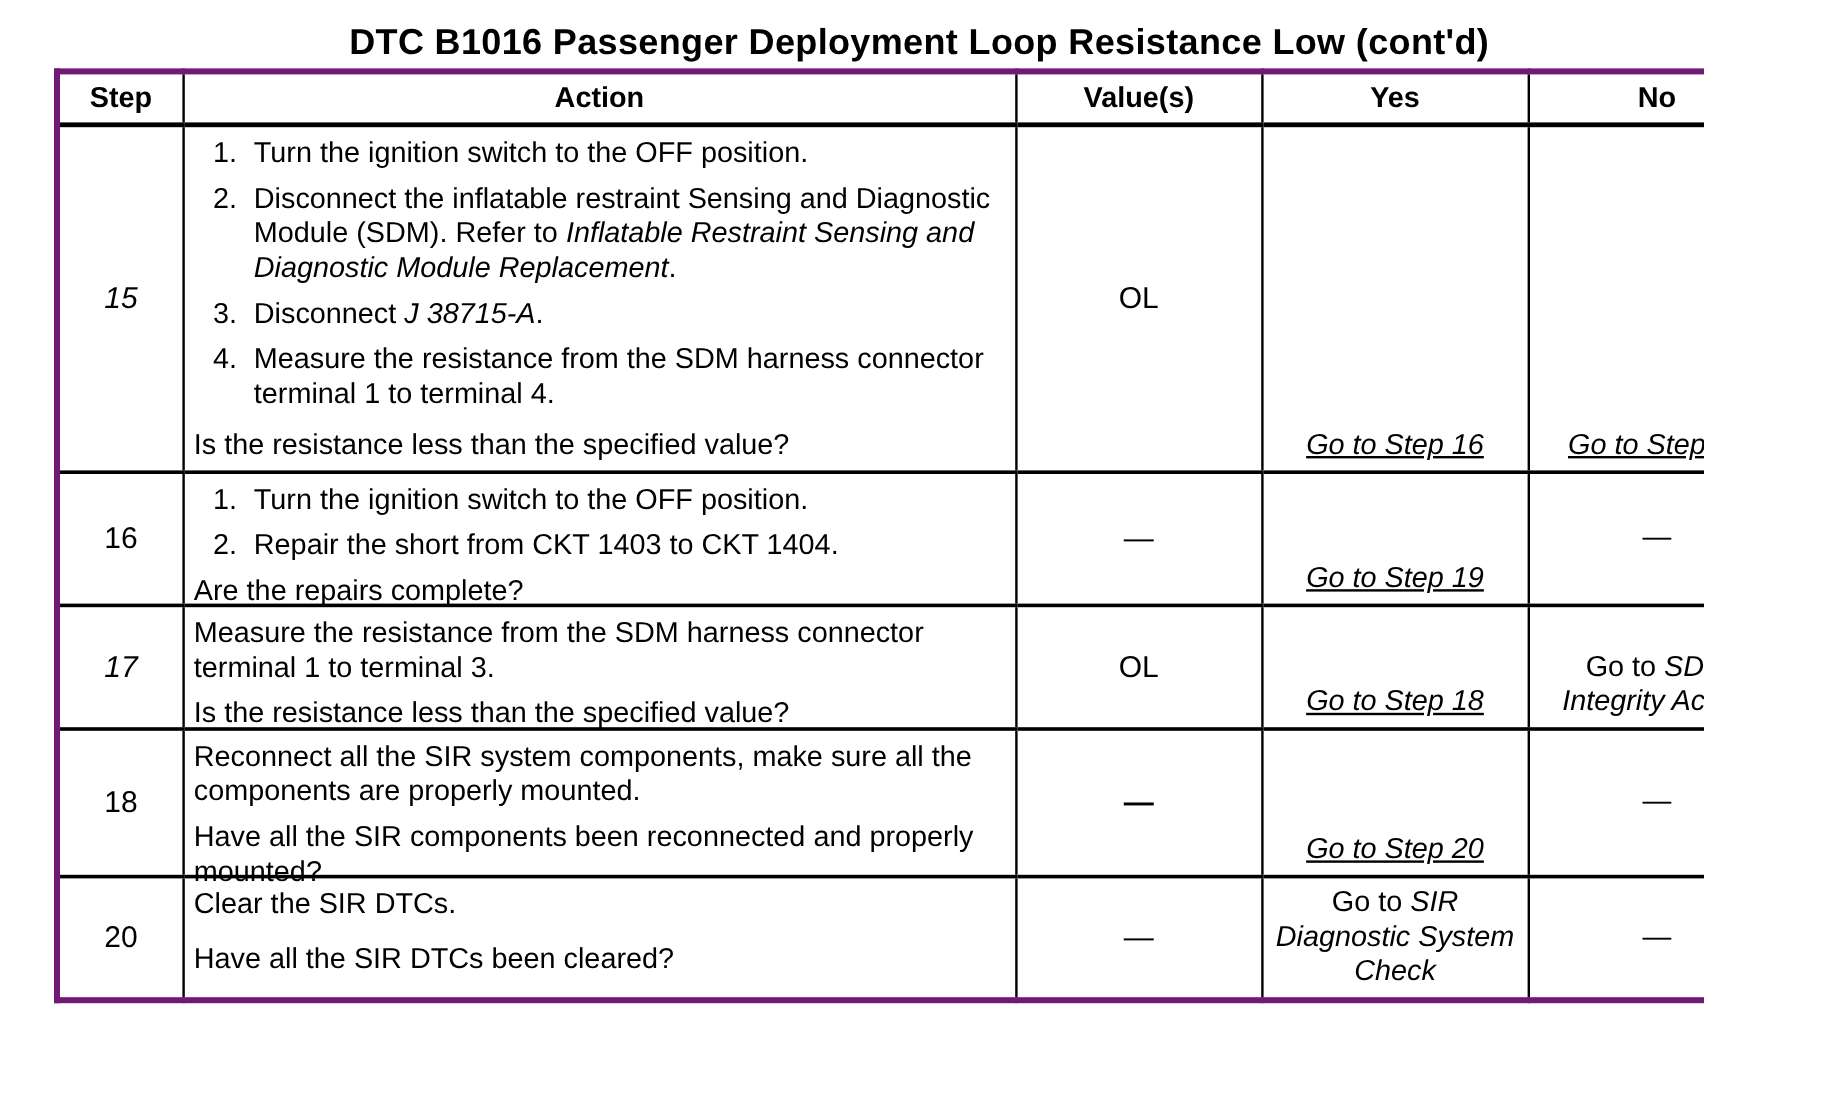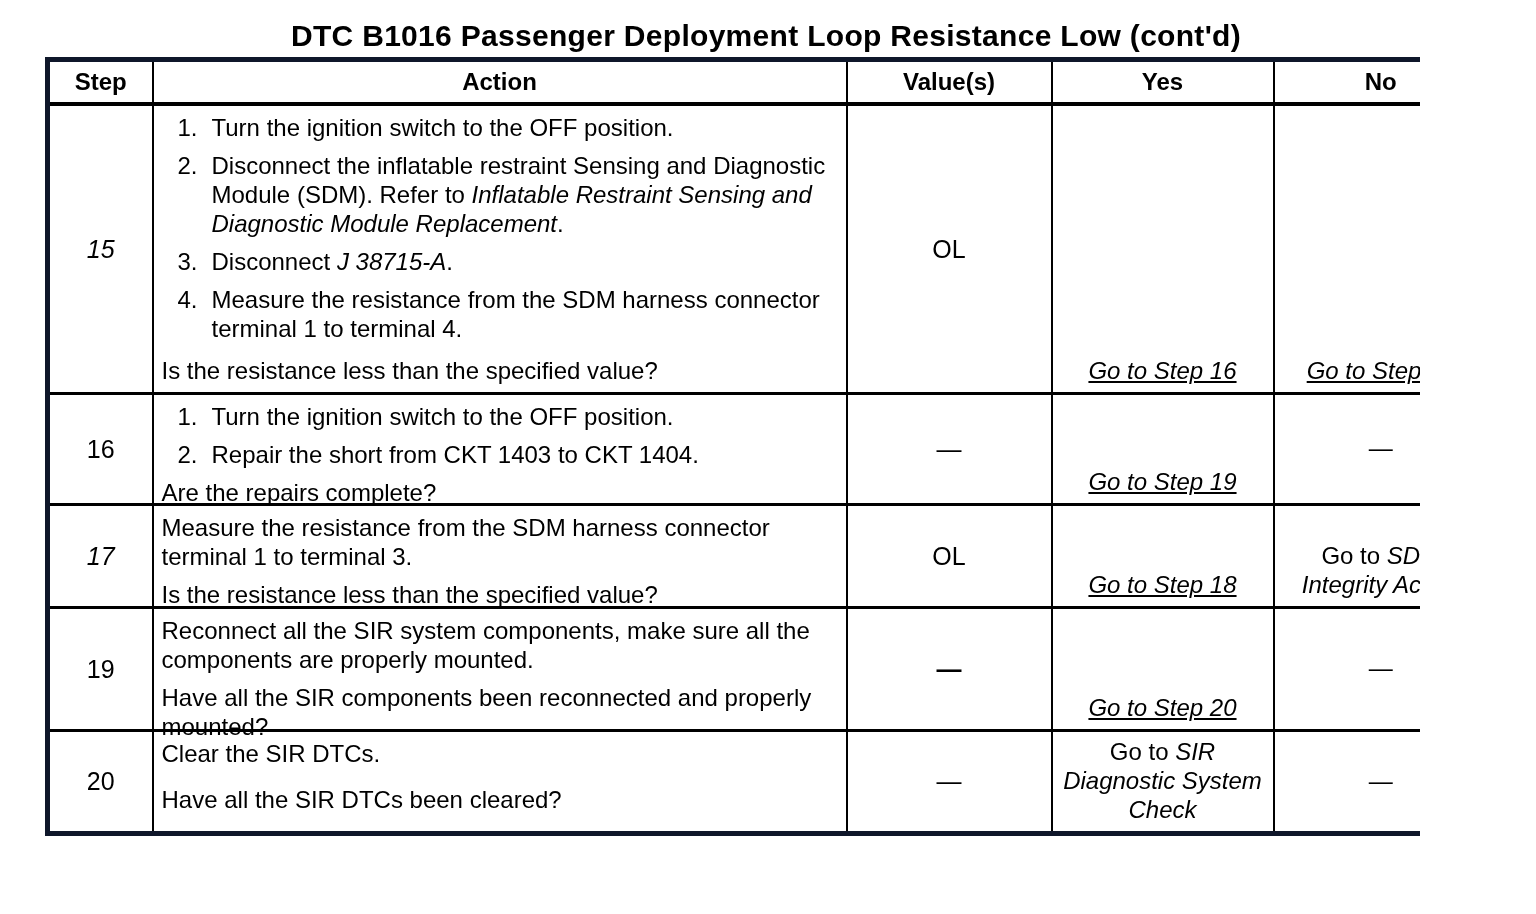--- a/index.html
+++ b/index.html
@@ -1,21 +1,21 @@
 <!DOCTYPE html>
 <html><head>
 <meta charset="utf-8">
 <style>
   html,body{margin:0;padding:0;background:#ffffff;}
   .page{position:relative;width:1420px;height:914px;background:#ffffff;color:#000;
         font-family:"Liberation Sans", sans-serif;overflow:hidden;margin-top:15px;}
   .doc-title{position:absolute;top:4px;left:45px;width:1442px;text-align:center;
              font-weight:bold;font-size:30px;letter-spacing:.3px;white-space:nowrap;}
   table.dtc{position:absolute;top:42px;left:45px;width:1442px;border-collapse:collapse;
-            table-layout:fixed;border:5px solid #0f172a;}
+            table-layout:fixed;border:5px solid #701a75;}
   th,td{border:3px solid #000;border-left-width:2px;border-right-width:2px;padding:0;}
   th{height:40px;font-size:24px;font-weight:bold;text-align:center;vertical-align:middle;
      border-bottom-width:4px;}
   td{font-size:24px;line-height:1.21;}
   .step-cell{text-align:center;vertical-align:middle;font-size:25px;}
   .it{font-style:italic;}
   .action-cell{vertical-align:top;padding:7px 10px 7px 8px;}
   .af{display:flex;flex-direction:column;gap:9px;}
   .h15{height:272px;} .h16{height:94px;} .h17{height:86px;}
   .h18{height:60px;} .h19{height:106px;} .h20{height:72px;}
@@ -112,21 +112,21 @@
             <div class="q">Is the resistance less than the specified value?</div>
           </div>
         </td>
         <td class="value-cell">OL</td>
         <td class="end-cell vb goto">Go to Step 18</td>
         <td class="end-cell vb"><span>Go to </span><span class="it">SDM Integrity Action</span></td>
       </tr>
 
 
       <tr>
-        <td class="step-cell">19</td>
+        <td class="step-cell">18</td>
         <td class="action-cell">
           <div class="af h19">
             <div>Reconnect all the SIR system components, make sure all the components are properly mounted.</div>
             <div class="q">Have all the SIR components been reconnected and properly mounted?</div>
           </div>
         </td>
         <td class="value-cell" style="font-weight:bold">—</td>
         <td class="end-cell vb goto">Go to Step 20</td>
         <td class="end-cell vm">—</td>
       </tr>

